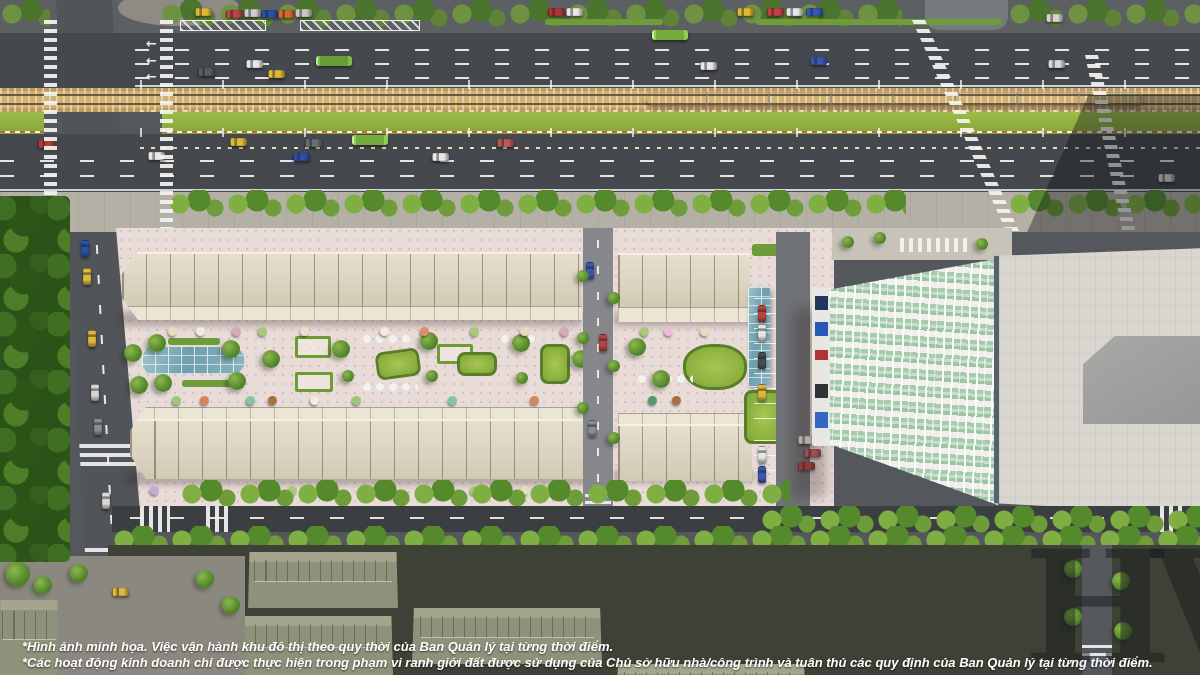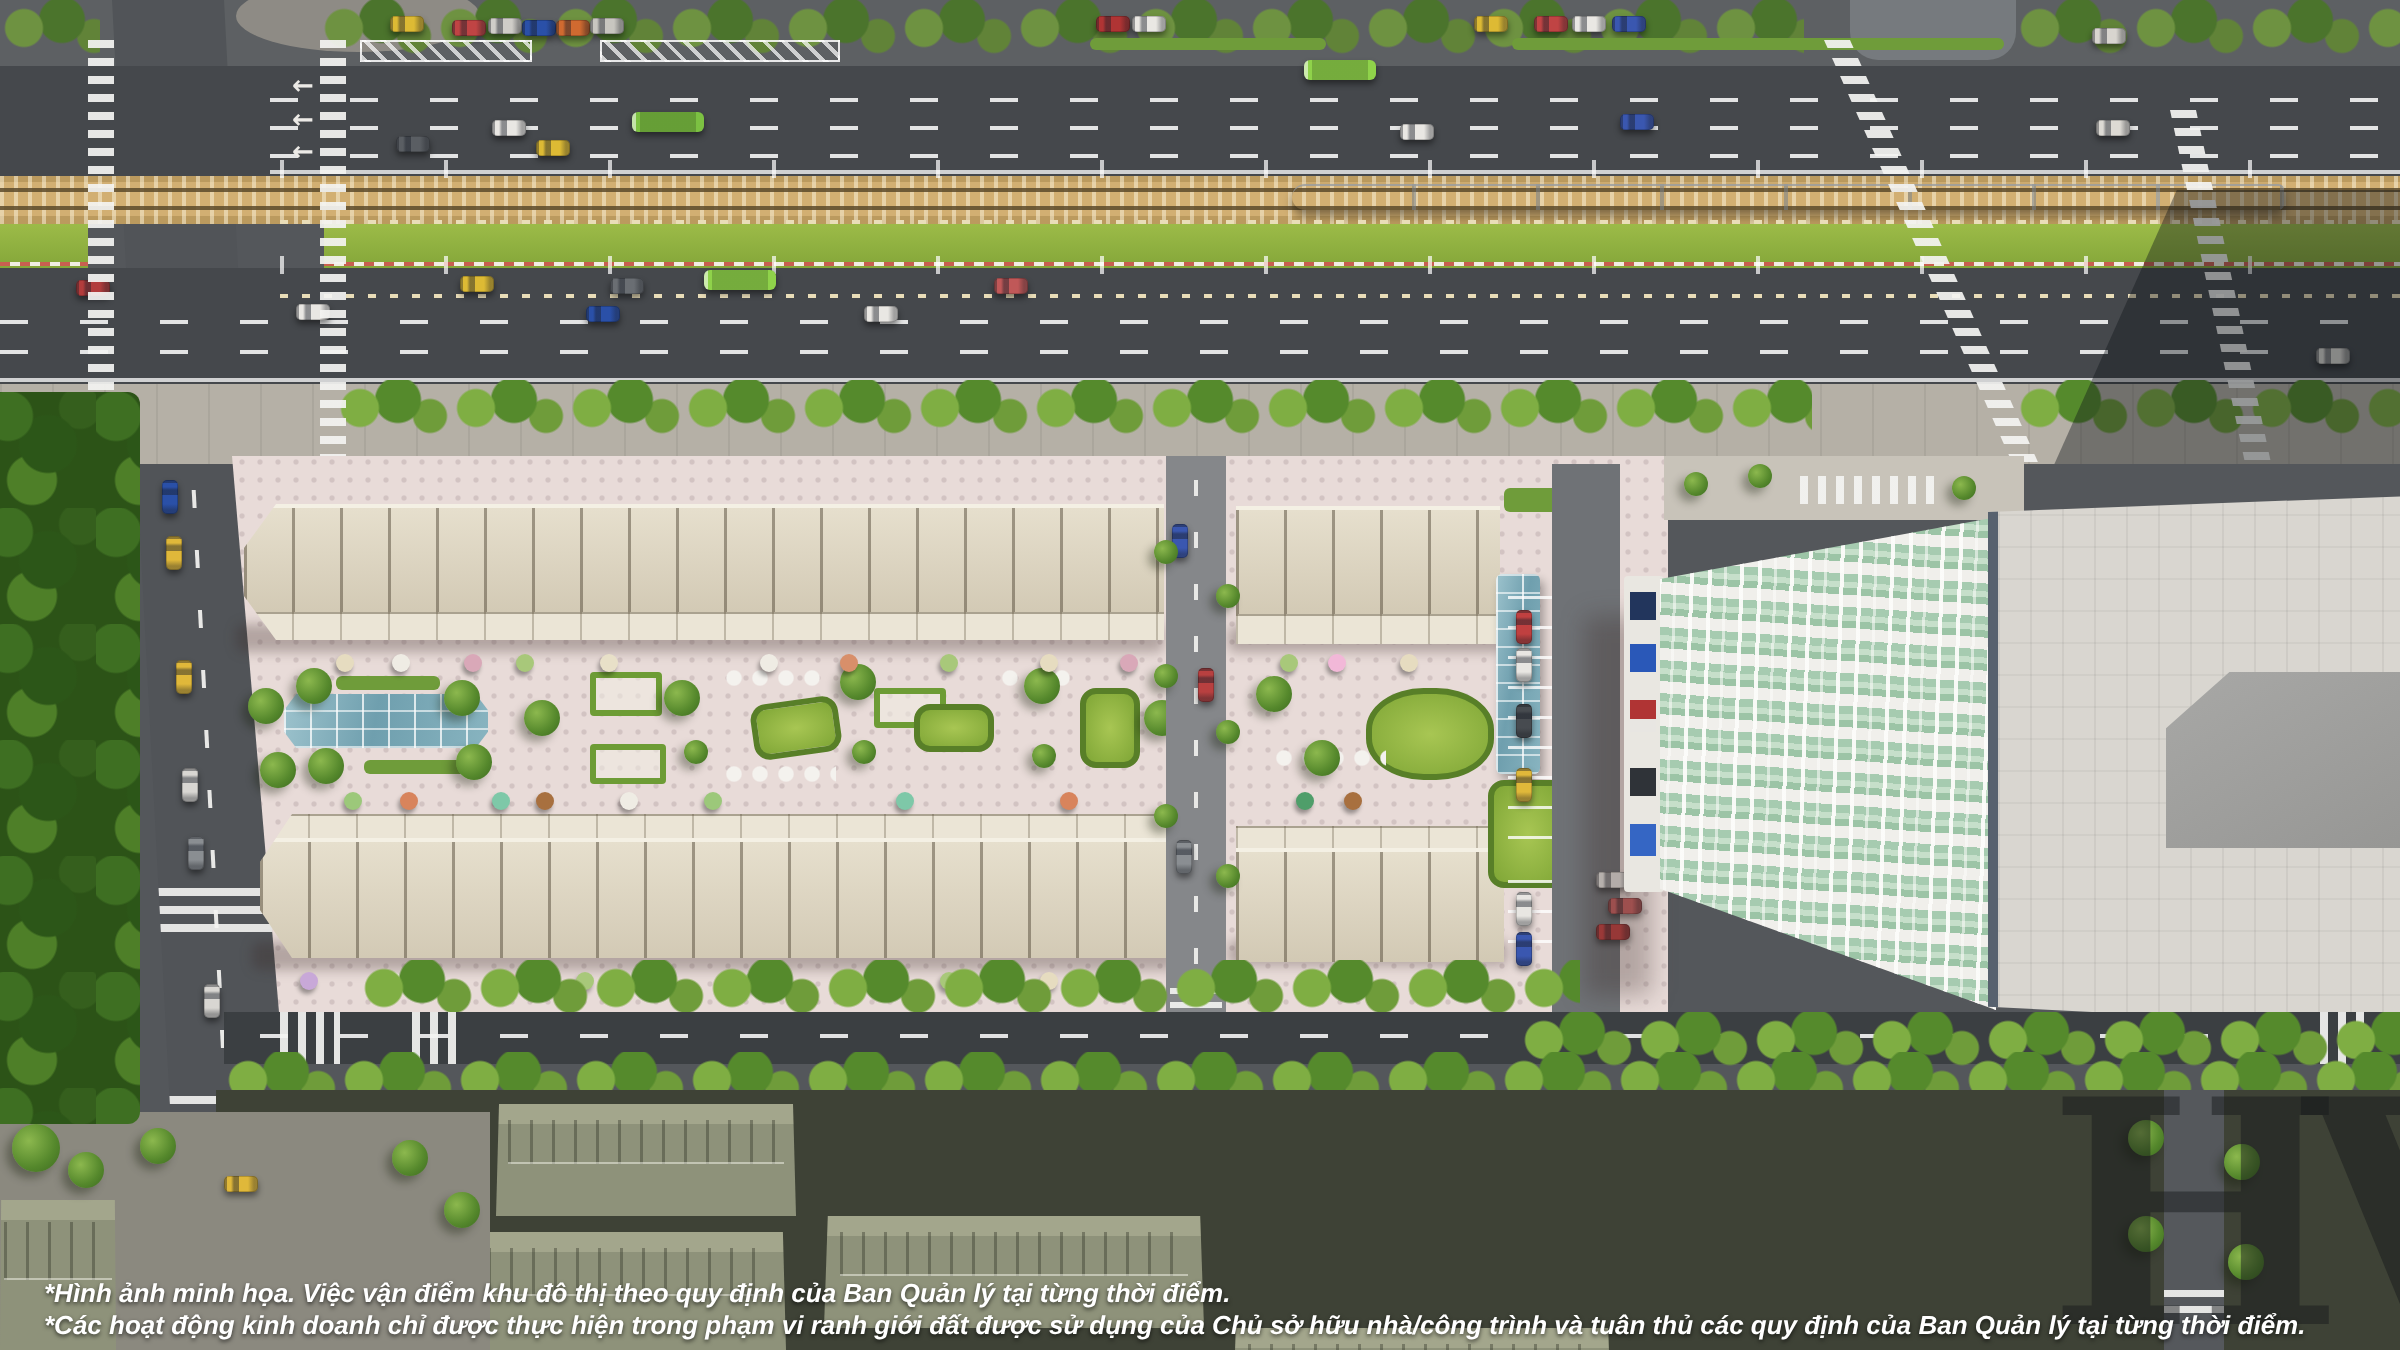--- a/index.html
+++ b/index.html
@@ -377,16 +377,16 @@
 
   <div class="abs car v" style="left:81px;top:240px;--c:#2a50a8;"></div>
   <div class="abs car v" style="left:83px;top:268px;--c:#e0b83a;"></div>
   <div class="abs car v" style="left:88px;top:330px;--c:#e0b83a;"></div>
   <div class="abs car v" style="left:91px;top:384px;--c:#d8d6d2;"></div>
   <div class="abs car v" style="left:94px;top:418px;--c:#8a8e92;"></div>
   <div class="abs car v" style="left:102px;top:492px;--c:#d8d6d2;"></div>
   <div class="abs car" style="left:112px;top:588px;--c:#e0b83a;"></div>
 
   <div class="wm" style="left:1024px;top:538px;">HV</div>
-  <div class="disc" style="top:639px;">*Hình ảnh minh họa. Việc vận điểm khu đô thị theo quy định của Ban Quản lý tại từng thời điểm.</div>
+  <div class="disc" style="top:639px;">*Hình ảnh minh họa. Việc vận hành khu đô thị theo quy thời của Ban Quản lý tại từng thời điểm.</div>
   <div class="disc" style="top:655px;">*Các hoạt động kinh doanh chỉ được thực hiện trong phạm vi ranh giới đất được sử dụng của Chủ sở hữu nhà/công trình và tuân thủ các quy định của Ban Quản lý tại từng thời điểm.</div>
 
 </div>
 
 </body></html>

